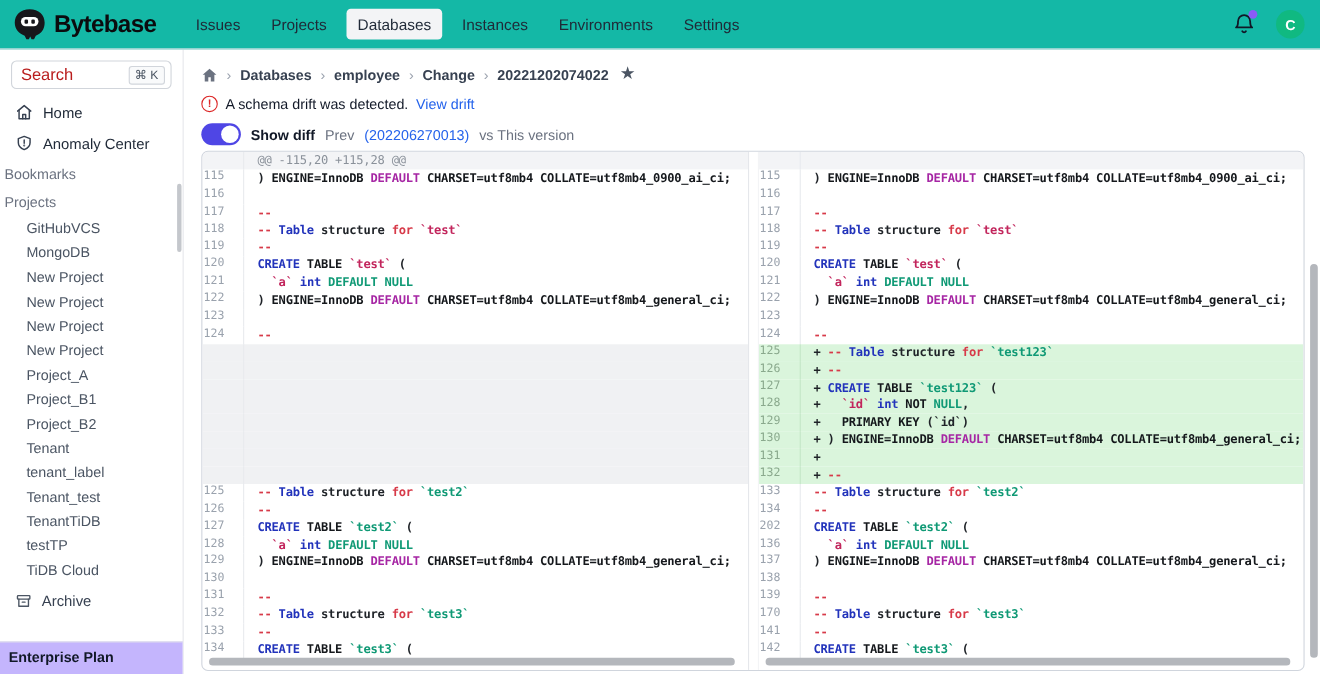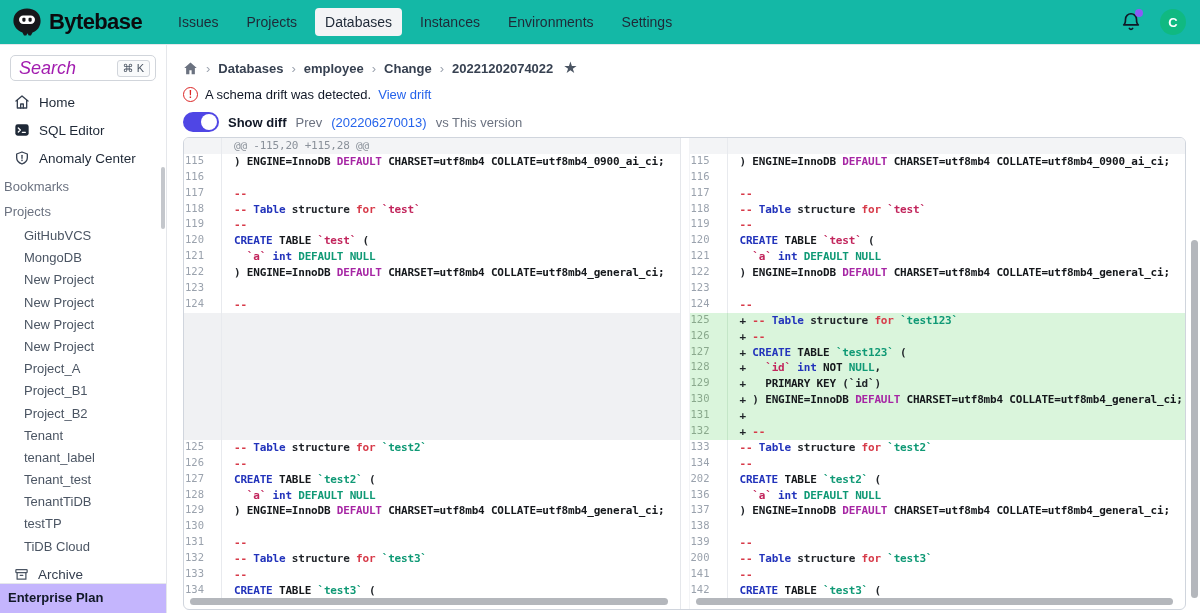--- a/index.html
+++ b/index.html
@@ -19,21 +19,21 @@
   .nav-right{ margin-left:auto; display:flex; align-items:center; gap:18px;}
   .bell-wrap{ position:relative; width:22px; height:22px; cursor:pointer;}
   .bell-dot{ position:absolute; top:-2px; right:-1px; width:8px; height:8px; border-radius:50%; background:#8b5cf6;}
   .avatar{ width:26px; height:26px; border-radius:50%; background:#10b981; color:#fff;
            display:flex; align-items:center; justify-content:center; font-size:13px; font-weight:600; cursor:pointer;}
   
   .sidebar{ position:absolute; top:45px; left:0; bottom:0; width:167px;
             border-right:1px solid #e5e7eb; background:#fff; z-index:4;}
   .searchbox{ margin:10px 10px 7px 10px; height:26px; border:1px solid #d1d5db; border-radius:5px;
               display:flex; align-items:center; padding:0 5px 0 8px; cursor:text; background:#fff;}
-  .searchbox .ph{ color:#a21caf; font-size:18px; flex:1;font-style:italic;}
+  .searchbox .ph{ color:#b91c1c; font-size:15px; flex:1;}
   .kbd{ font-size:11px; color:#4b5563; border:1px solid #d1d5db; background:#f9fafb;
         border-radius:3px; padding:1px 5px; white-space:nowrap;}
   .snav-item{ display:flex; align-items:center; gap:9px; height:28px; padding-left:14px;
               font-size:13.5px; color:#1f2937; cursor:pointer;}
   .sec-label{ font-size:13px; color:#6b7280; padding-left:4px; height:20px; line-height:20px; margin-top:5px;}
   .proj-list{ margin-top:3px;}
   .proj-item{ font-size:13px; color:#4b5563; padding-left:24px; height:22.2px; line-height:22.2px;
               cursor:pointer; white-space:nowrap; overflow:hidden;}
   .archive-item{ display:flex; align-items:center; gap:9px; height:24px; padding-left:14px;
                  margin-top:5px; font-size:13.5px; color:#374151; cursor:pointer;}
@@ -128,30 +128,20 @@
 
   <div class="snav-item">
     <span>
       <svg width="16" height="16" viewBox="0 0 24 24" fill="none" stroke="#374151" stroke-width="2" stroke-linecap="round" stroke-linejoin="round">
         <path d="M3 10.5 12 3l9 7.5"></path>
           <path d="M5 9.5V21h14V9.5"></path>
           <path d="M10 21v-6h4v6"></path>
       </svg>
     </span>
     <span>Home</span>
-  </div>
-  <div class="snav-item">
-    <span>
-      <svg width="16" height="16" viewBox="0 0 24 24">
-        <rect x="2" y="3.5" width="20" height="17" rx="3.5" fill="#1f2937"></rect>
-        <path d="M6.5 9l3 3-3 3" stroke="#fff" stroke-width="2" fill="none" stroke-linecap="round" stroke-linejoin="round"></path>
-        <path d="M12.5 15.5H17" stroke="#fff" stroke-width="2" stroke-linecap="round"></path>
-      </svg>
-    </span>
-    <span>SQL Editor</span>
   </div>
   <div class="snav-item">
     <span>
       <svg width="16" height="16" viewBox="0 0 24 24" fill="none" stroke="#374151" stroke-width="2" stroke-linecap="round" stroke-linejoin="round">
         <path d="M12 3l8 3v5.5c0 5-3.4 7.6-8 9.5-4.6-1.9-8-4.5-8-9.5V6z"></path>
         <path d="M12 8v4.5"></path>
           <circle cx="12" cy="15.5" r="0.4" fill="#374151"></circle>
       </svg>
     </span>
     <span>Anomaly Center</span>
@@ -281,21 +271,21 @@
         <div class="drow y-a"><span class="ln">130</span><span class="codeln"><span class="tk-p">+ ) </span><span class="tk-b">ENGINE=InnoDB </span><span class="tk-m">DEFAULT </span><span class="tk-b">CHARSET=utf8mb4 </span><span class="tk-b">COLLATE=utf8mb4_general_ci;</span></span></div>
         <div class="drow y-a"><span class="ln">131</span><span class="codeln"><span class="tk-p">+</span></span></div>
         <div class="drow y-a"><span class="ln">132</span><span class="codeln"><span class="tk-p">+ </span><span class="tk-r">--</span></span></div>
         <div class="drow y-c"><span class="ln">133</span><span class="codeln"><span class="tk-r">-- </span><span class="tk-k">Table </span><span class="tk-p">structure </span><span class="tk-r">for </span><span class="tk-t">`test2`</span></span></div>
         <div class="drow y-c"><span class="ln">134</span><span class="codeln"><span class="tk-r">--</span></span></div>
         <div class="drow y-c"><span class="ln">202</span><span class="codeln"><span class="tk-k">CREATE </span><span class="tk-b">TABLE </span><span class="tk-t">`test2` </span><span class="tk-p">(</span></span></div>
         <div class="drow y-c"><span class="ln">136</span><span class="codeln"><span class="tk-p">  </span><span class="tk-s">`a` </span><span class="tk-k">int </span><span class="tk-t">DEFAULT </span><span class="tk-t">NULL</span></span></div>
         <div class="drow y-c"><span class="ln">137</span><span class="codeln"><span class="tk-p">) </span><span class="tk-b">ENGINE=InnoDB </span><span class="tk-m">DEFAULT </span><span class="tk-b">CHARSET=utf8mb4 </span><span class="tk-b">COLLATE=utf8mb4_general_ci;</span></span></div>
         <div class="drow y-c"><span class="ln">138</span><span class="codeln"></span></div>
         <div class="drow y-c"><span class="ln">139</span><span class="codeln"><span class="tk-r">--</span></span></div>
-        <div class="drow y-c"><span class="ln">200</span><span class="codeln"><span class="tk-r">-- </span><span class="tk-k">Table </span><span class="tk-p">structure </span><span class="tk-r">for </span><span class="tk-t">`test3`</span></span></div>
+        <div class="drow y-c"><span class="ln">170</span><span class="codeln"><span class="tk-r">-- </span><span class="tk-k">Table </span><span class="tk-p">structure </span><span class="tk-r">for </span><span class="tk-t">`test3`</span></span></div>
         <div class="drow y-c"><span class="ln">141</span><span class="codeln"><span class="tk-r">--</span></span></div>
         <div class="drow y-c"><span class="ln">142</span><span class="codeln"><span class="tk-k">CREATE </span><span class="tk-b">TABLE </span><span class="tk-t">`test3` </span><span class="tk-p">(</span></span></div>
         <div class="hscroll"></div>
       </div>
   </div>
 
 </main>
 
 <div class="page-vscroll"></div>
 

